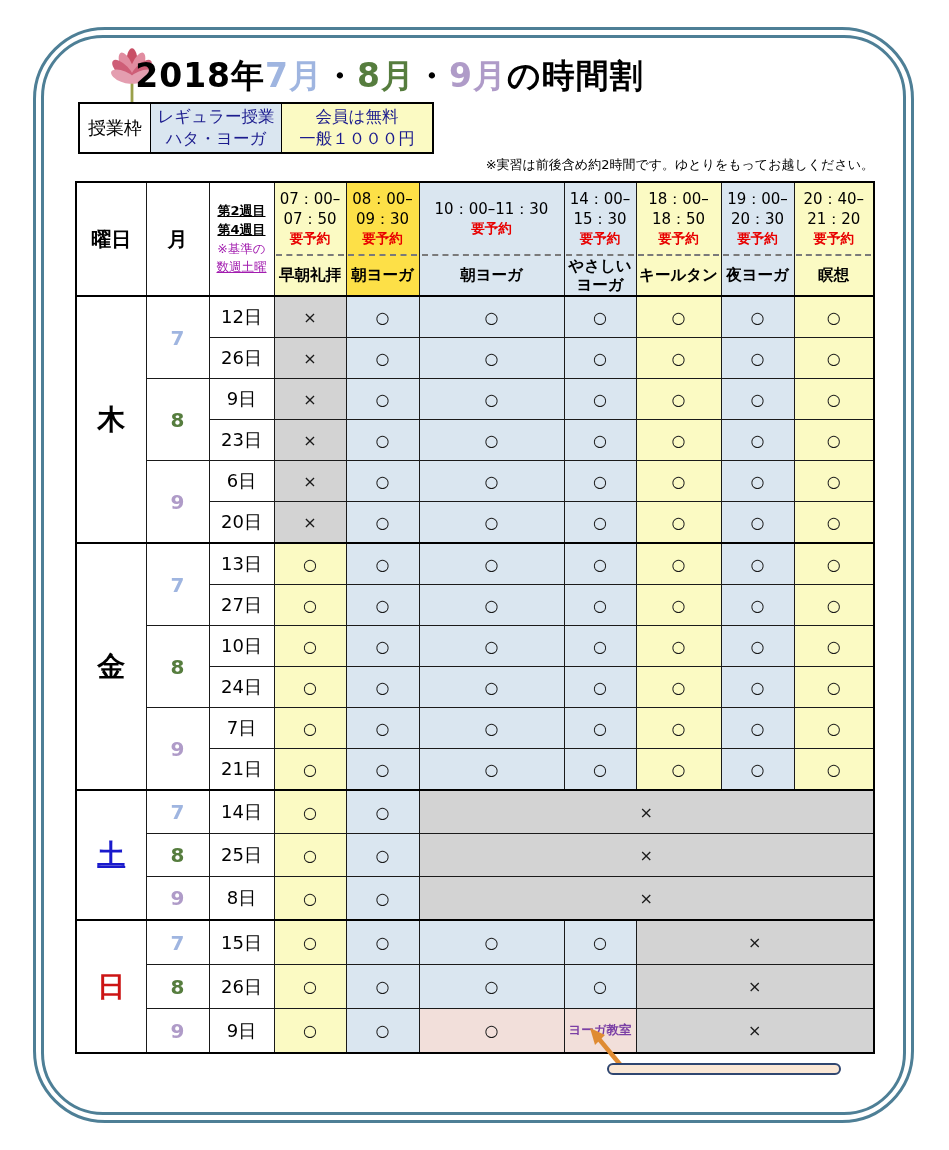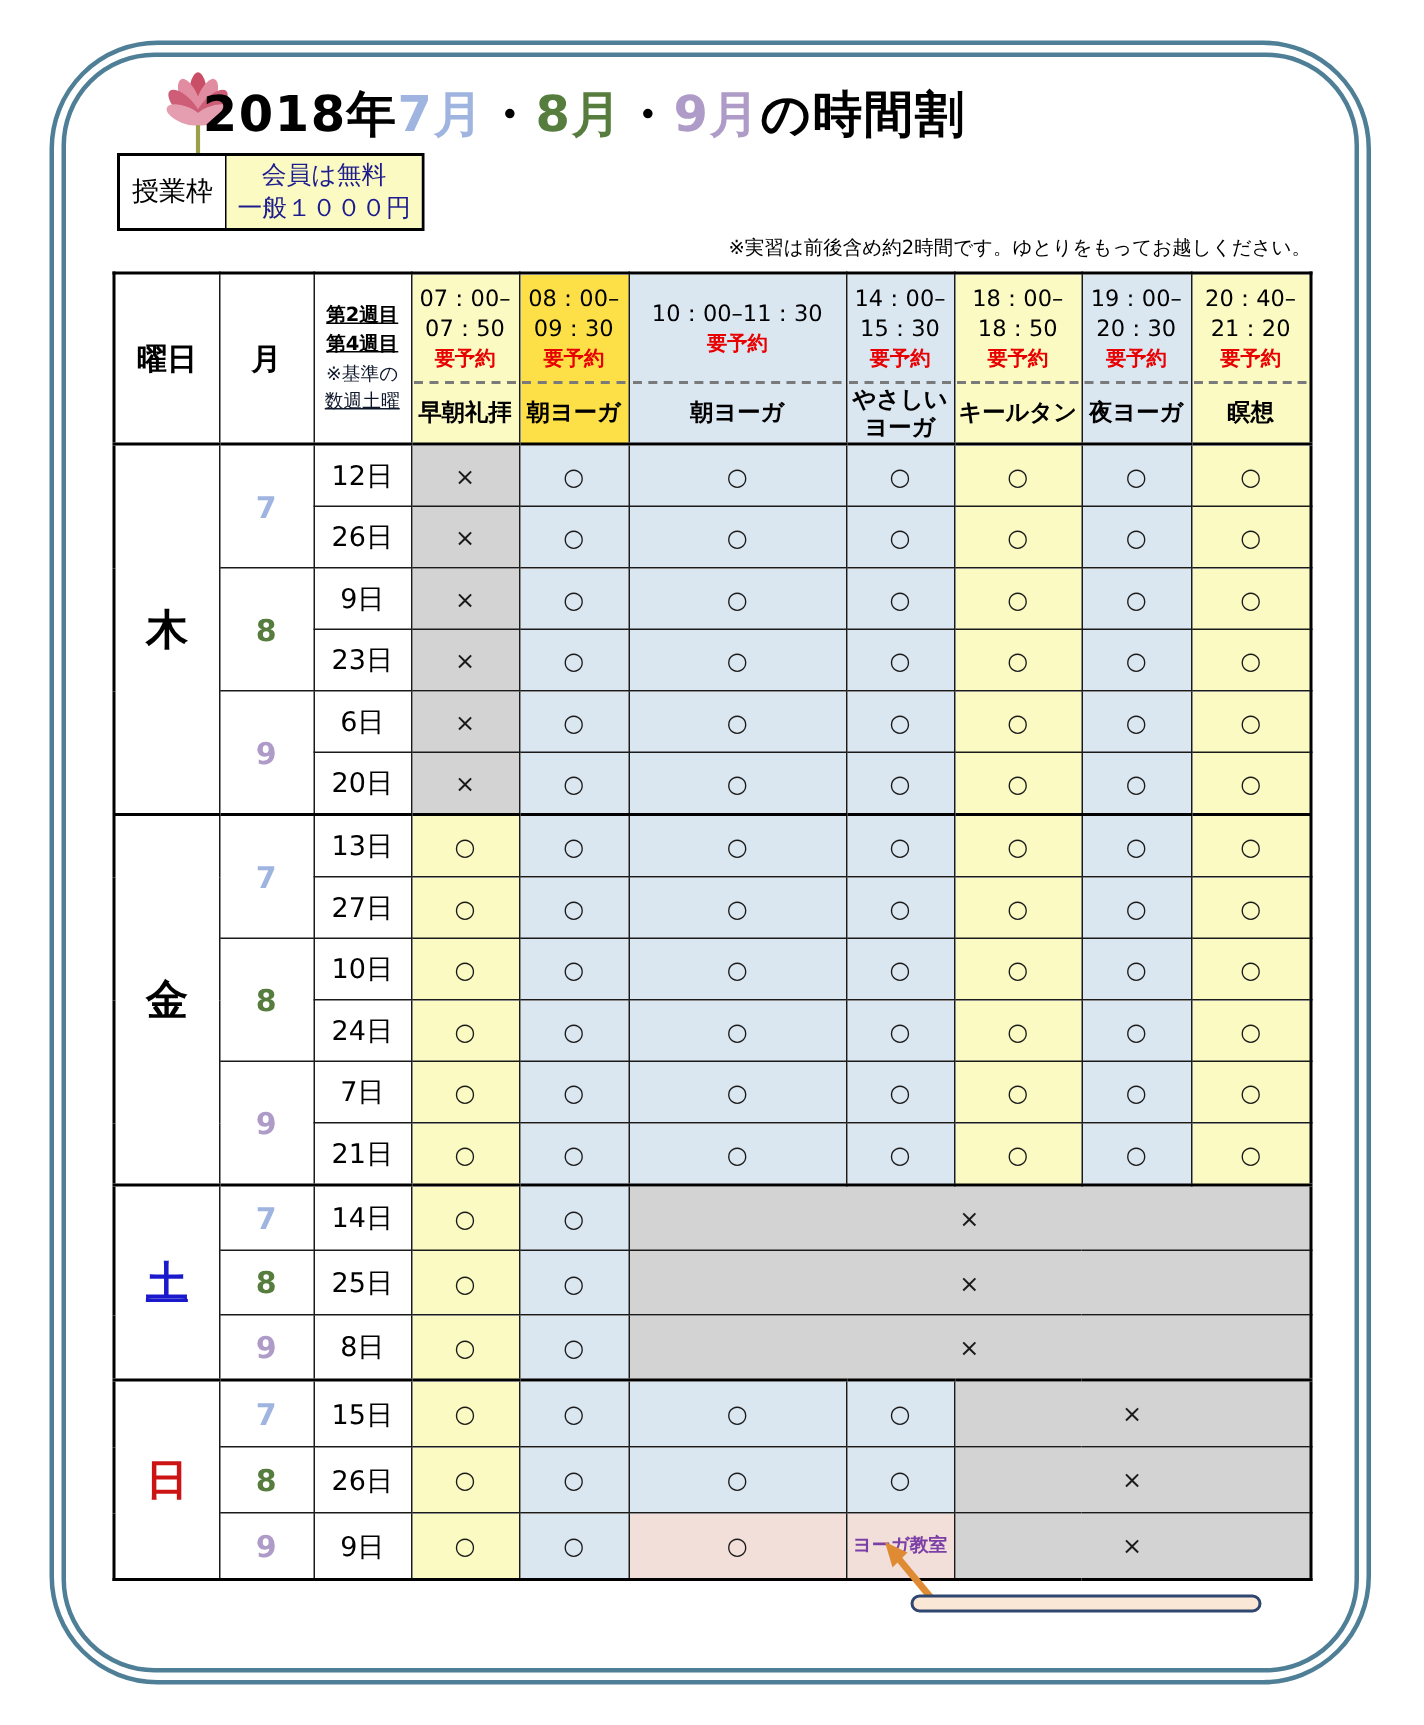--- a/index.html
+++ b/index.html
@@ -34,21 +34,21 @@
   .timetable thead th{height:112px;border-bottom:2.5px solid #000;font-weight:normal;}
   .hwrap{display:flex;flex-direction:column;height:112px;}
   .t-top{flex:0 0 71px;display:flex;flex-direction:column;justify-content:center;align-items:center;}
   .t-time{font-size:15px;line-height:1.35;color:#000;}
   .t-res{font-size:13.5px;font-weight:bold;color:#E80000;margin-top:1px;}
   .t-sep{border-top:2px dashed #7a7a7a;width:96%;align-self:center;}
   .t-name{flex:1;display:flex;flex-direction:column;justify-content:center;align-items:center;
     font-weight:bold;font-size:15.5px;line-height:1.2;}
   .c-head{font-size:20px;font-weight:bold;}
   .wk-b{font-size:13px;font-weight:bold;text-decoration:underline;line-height:1.45;}
-  .wk-g{font-size:12.5px;color:#0f172a;line-height:1.45;}
+  .wk-g{font-size:12.5px;color:#a21caf;line-height:1.45;}
   .wk-g.u{text-decoration:underline;}
   tr.bstart td{border-top:2.5px solid #000;}
   .blk-thu td,.blk-fri td{height:40px;}
   .blk-sat td{height:42px;}
   .blk-sun td{height:43px;}
   td.day{font-size:28px;font-weight:bold;background:#fff;}
   td.month{font-size:20px;font-weight:bold;background:#fff;}
   td.date{font-size:18px;background:#fff;}
   td.mark{font-size:16px;color:#1a1a1a;}
   td.course{font-size:12.5px;font-weight:bold;color:#7B3FA5;}
@@ -74,20 +74,24 @@
     <ellipse cx="50" cy="34" rx="7.5" ry="18" transform="rotate(44 50 50)" fill="#CE5E77"></ellipse>
     <ellipse cx="50" cy="38" rx="7" ry="16" transform="rotate(-68 50 50)" fill="#E49EB0"></ellipse>
     <ellipse cx="50" cy="38" rx="7" ry="16" transform="rotate(68 50 50)" fill="#E49EB0"></ellipse>
   </g>
 </svg>
 
 <h1 class="title" id="title"><span style="color: rgb(0, 0, 0);">2018年</span><span style="color: rgb(159, 181, 224);">7月</span><span style="color: rgb(0, 0, 0);">・</span><span style="color: rgb(86, 125, 62);">8月</span><span style="color: rgb(0, 0, 0);">・</span><span style="color: rgb(175, 155, 200);">9月</span><span style="color: rgb(0, 0, 0);">の時間割</span></h1>
 
 <div class="legend" id="legend">
   <div class="lg-cell">授業枠</div>
+<div class="lg-cell" style="background: rgb(218, 230, 240);">
+      <div>レギュラー授業</div>
+      <div>ハタ・ヨーガ</div>
+    </div>
     <div class="lg-cell" style="background: rgb(251, 250, 195);">
       <div>会員は無料</div>
       <div>一般１０００円</div>
     </div>
   </div>
 
 <div class="note">※実習は前後含め約2時間です。ゆとりをもってお越しください。</div>
 
 <table class="timetable">
   <colgroup>

